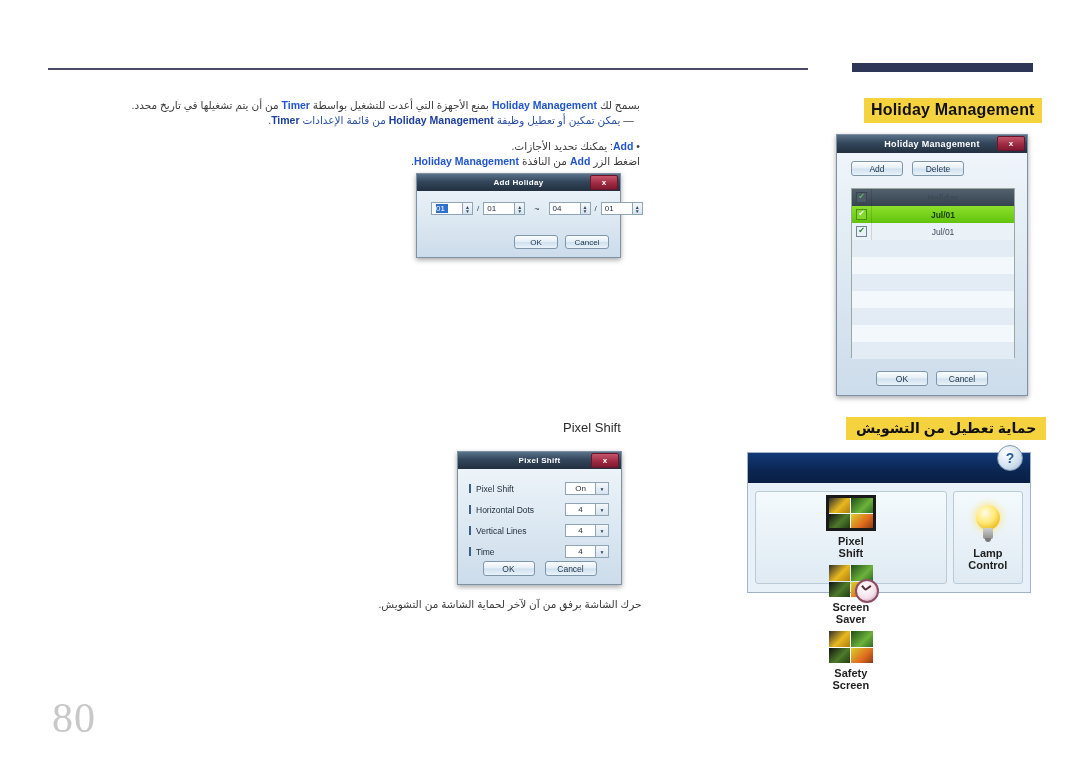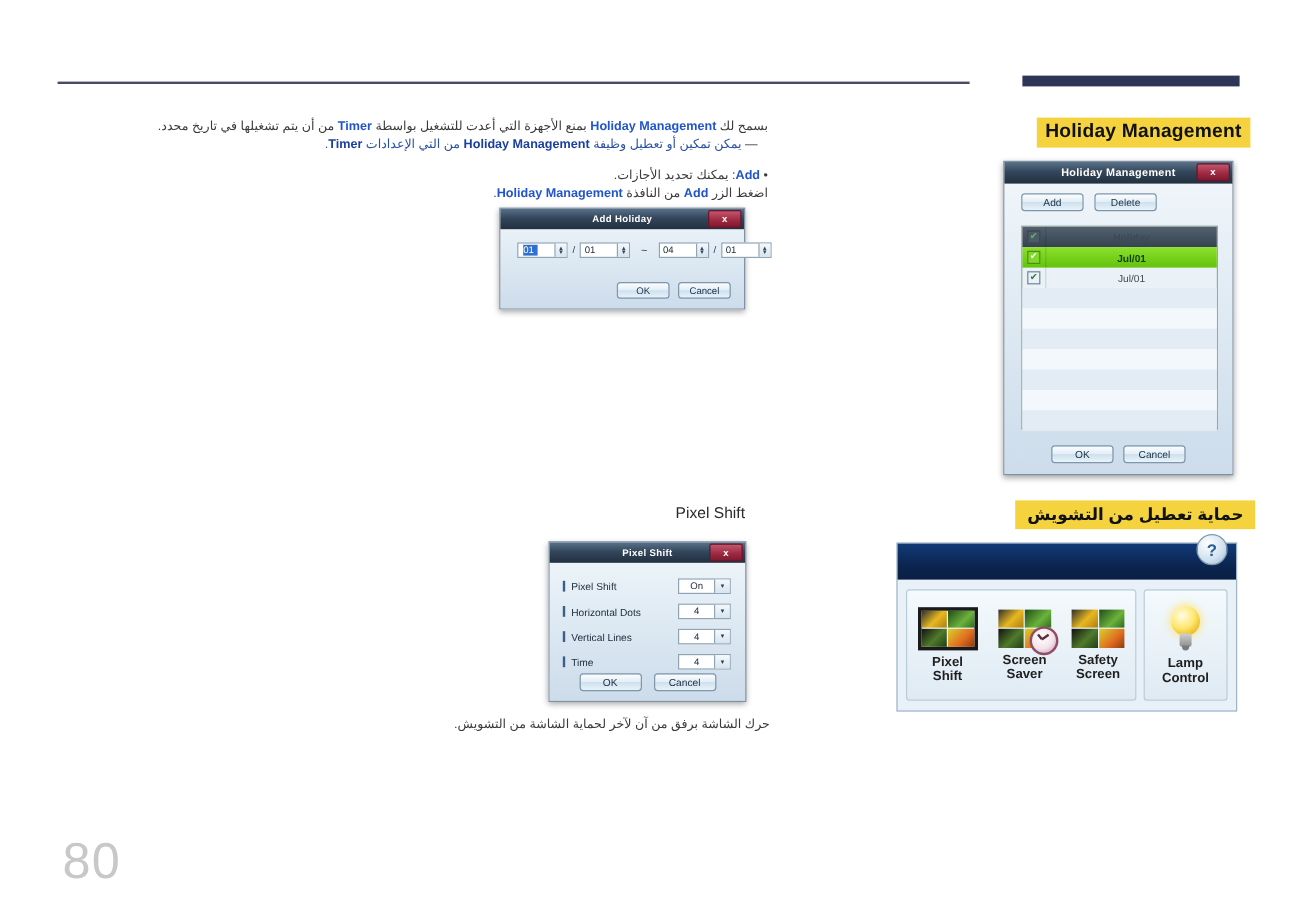--- a/index.html
+++ b/index.html
@@ -39,21 +39,21 @@
   #bullets-mid .b{text-align:right;}
   #caption-bottom{left:300px;top:597px;width:420px;text-align:center;}
 
   .pixel-shift-label{
     position:absolute;left:563px;top:420px;color:#2b2b2b;font-size:13px;
   }
 
   
   .pageno{
     position:absolute;left:52px;top:694px;font-size:42px;color:#c8c8c8;
-    font-family:Liberation Sans, sans-serif;letter-spacing:1px;
+    font-family:Liberation Serif, serif;letter-spacing:1px;
   }
 
   
   .dlg{
     position:absolute;
     background:linear-gradient(180deg,#f2f7fb 0%,#dce8f2 55%,#cddceb 100%);
     border:1px solid #7f92a5;
     box-shadow:0 2px 5px rgba(0,0,0,.35);
     box-sizing:border-box;
   }
@@ -160,21 +160,21 @@
   }
   .sp-help{
     position:absolute;right:7px;top:-8px;width:24px;height:24px;border-radius:50%;
     background:radial-gradient(circle at 35% 30%,#ffffff,#cfe0ee 60%,#9db6cb);
     border:1px solid #7d98ae;color:#2b5d95;font-size:14px;font-weight:bold;
     display:flex;align-items:center;justify-content:center;
   }
   .sp-body{display:flex;padding:8px 7px;gap:6px;height:calc(100% - 30px);box-sizing:border-box;}
   .sp-group{
     background:linear-gradient(180deg,#f4fafd,#dfeaf3);
-    border:1px solid #b9cbd9;border-radius:3px;display:flex;box-sizing:border-box;
+    border:1px solid #b9cbd9;border-radius:3px;display:flex;box-sizing:border-box;flex-direction:column;
   }
   .sp-group.main{flex:3;justify-content:space-around;}
   .sp-group.single{flex:1.08;justify-content:center;}
   .sp-item{display:flex;flex-direction:column;align-items:center;justify-content:center;gap:4px;padding:3px 2px;}
   .sp-caption{
     font-size:11px;color:#1f1f1f;font-weight:bold;text-align:center;line-height:12px;
   }
   .thumb{width:44px;height:32px;position:relative;display:grid;grid-template-columns:1fr 1fr;grid-template-rows:1fr 1fr;gap:1px;}
   .thumb i{display:block;}
   .q1{background:linear-gradient(135deg,#2d2d2d 0%,#e8b820 55%,#b07c10 100%);}
@@ -215,21 +215,21 @@
 
   <div class="hl-heading" id="heading-holiday">Holiday Management</div>
 
   <div class="hl-heading" id="heading-screen">حماية تعطيل من التشويش</div>
 
   <div class="ar-block" id="para-top">
     <div class="ar-line l1">
       <span>بسمح لك </span><span class="en">Holiday Management</span><span> بمنع الأجهزة التي أعدت للتشغيل بواسطة </span><span class="en">Timer</span><span> من أن يتم تشغيلها في تاريخ محدد.</span>
     </div>
     <div class="ar-line l2">
-      <span class="dash">—</span><span> يمكن تمكين أو تعطيل وظيفة </span><span class="en-dark">Holiday Management</span><span> من التي الإعدادات </span><span class="en-dark">Timer</span><span>.</span>
+      <span class="dash">—</span><span> يمكن تمكين أو تعطيل وظيفة </span><span class="en-dark">Holiday Management</span><span> من قائمة الإعدادات </span><span class="en-dark">Timer</span><span>.</span>
     </div>
   </div>
 
   <div class="ar-block" id="bullets-top">
     <div class="ar-line b">
       <span>•</span>
       <span class="en">Add</span><span>: يمكنك تحديد الأجازات.</span>
     </div>
     <div class="ar-line b">
       <span>اضغط الزر </span><span class="en">Add</span><span> من النافذة </span><span class="en">Holiday Management</span><span>.</span>

